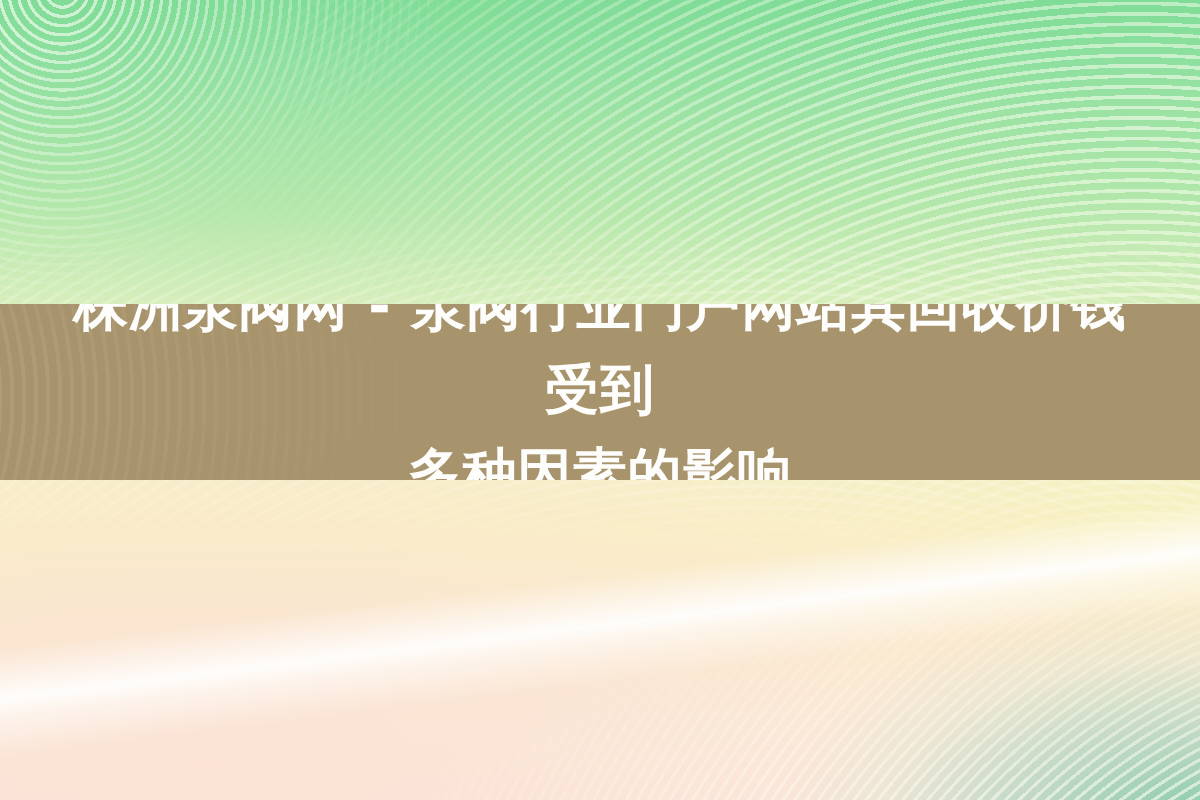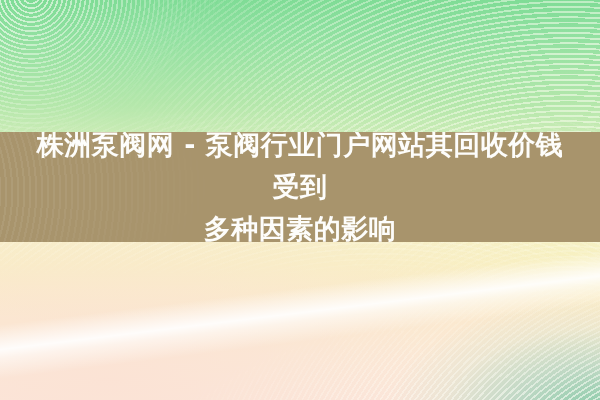--- a/index.html
+++ b/index.html
@@ -180,22 +180,22 @@
     );
     transform: rotate(-7deg);
     pointer-events: none;
   }
 
   
   .title-band {
     position: absolute;
     left: 0;
     right: 0;
-    top: 132px;
-    height: 110px;
+    top: 152px;
+    height: 88px;
     background: #a8946c;
     overflow: hidden;
     display: flex;
     align-items: center;
     justify-content: center;
   }
 
   
   .title-band-arcs {
     position: absolute;

